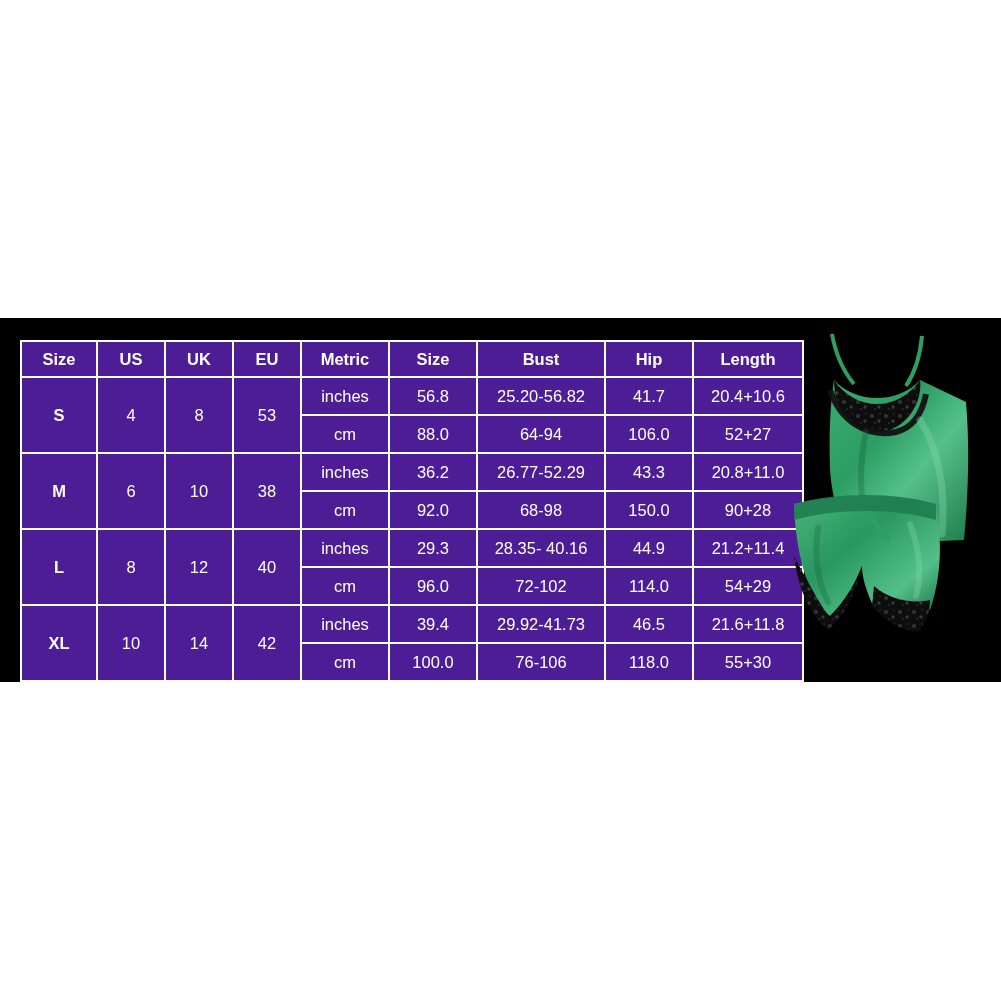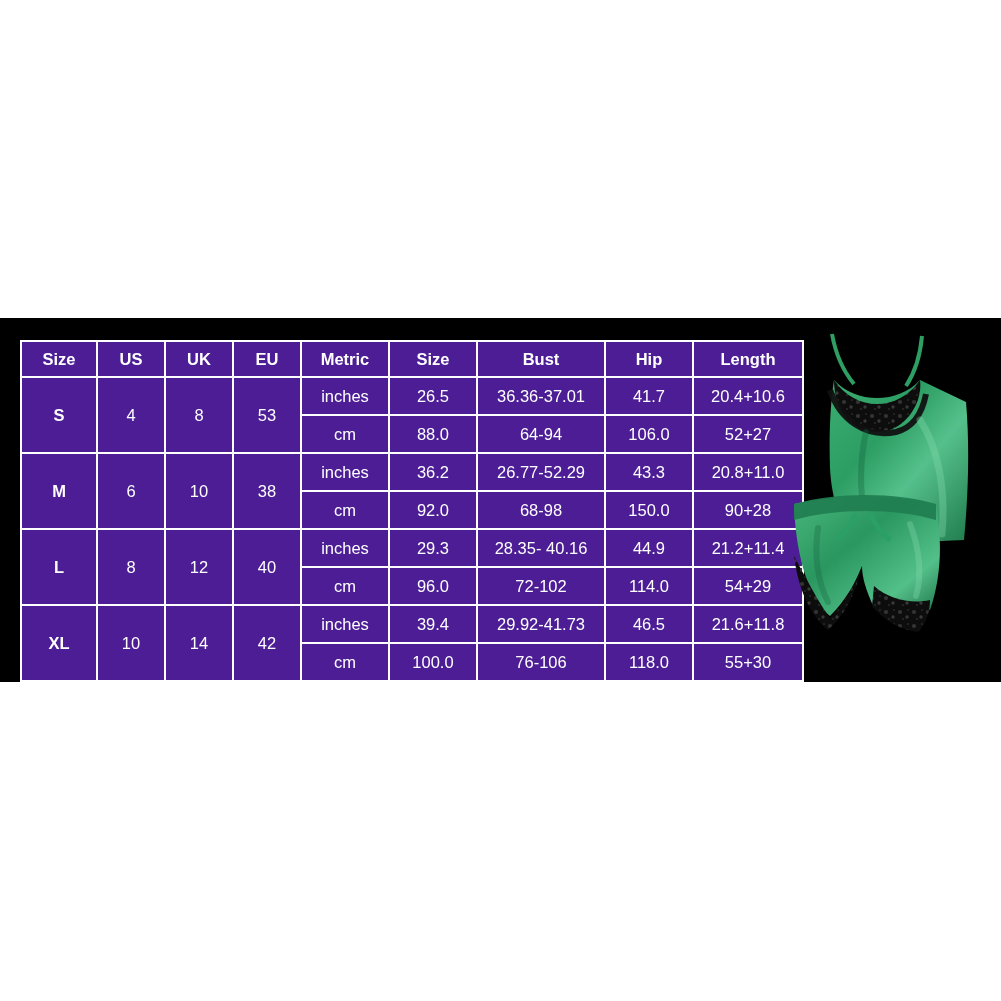--- a/index.html
+++ b/index.html
@@ -131,22 +131,22 @@
           </tr>
         </thead>
         <tbody>
 
           <tr>
             <td class="size-cell" rowspan="2">S</td>
             <td class="num-cell" rowspan="2">4</td>
             <td class="num-cell" rowspan="2">8</td>
             <td class="num-cell" rowspan="2">53</td>
             <td class="metric-cell">inches</td>
-            <td class="num-cell">26.5</td>
-            <td class="num-cell">36.36-37.01</td>
+            <td class="num-cell">56.8</td>
+            <td class="num-cell">25.20-56.82</td>
             <td class="num-cell">41.7</td>
             <td class="num-cell">20.4+10.6</td>
           </tr>
           <tr>
             <td class="metric-cell">cm</td>
             <td class="num-cell">88.0</td>
             <td class="num-cell">64-94</td>
             <td class="num-cell">106.0</td>
             <td class="num-cell">52+27</td>
           </tr>

